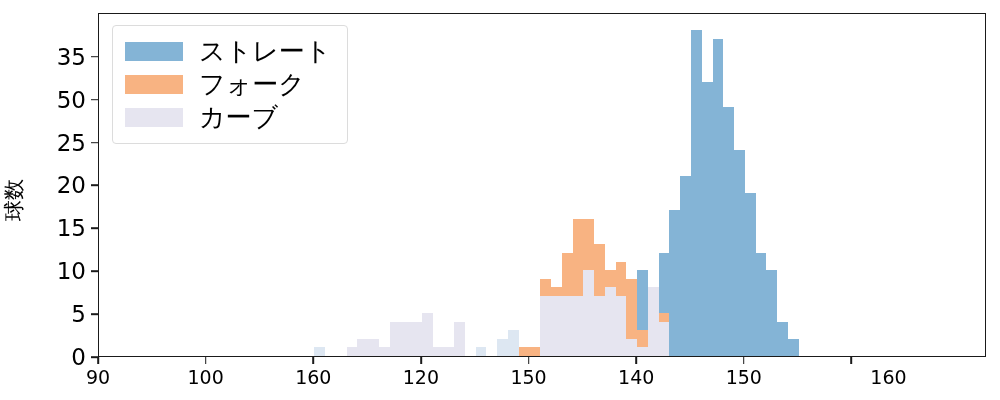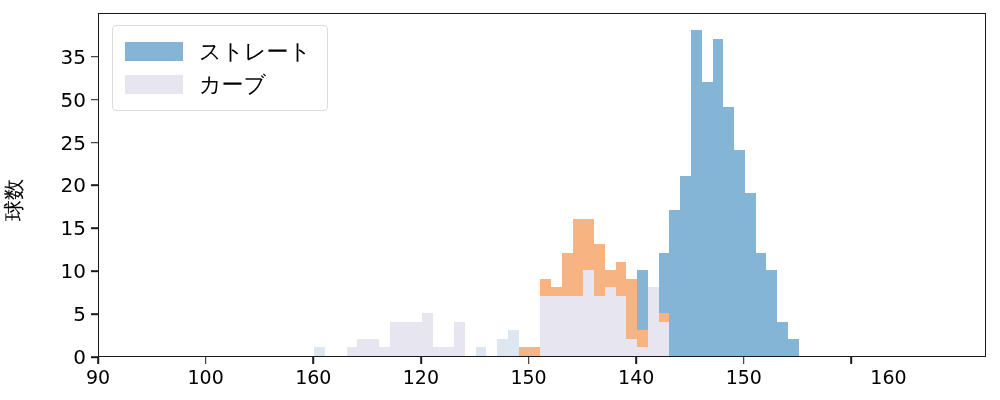--- a/index.html
+++ b/index.html
@@ -51,21 +51,21 @@
     transform: translate(-50%, -50%) rotate(-90deg);
     font-size: 21px;
     color: #000;
     white-space: nowrap;
     letter-spacing: 0px;
   }
   .ytick-label {
     position: absolute;
     right: 0;
     transform: translateY(-50%);
-    font-size: 20px;
+    font-size: 23px;
     color: #000;
     text-align: right;
     white-space: nowrap;
   }
   #ytick-labels {
     position: absolute;
     left: 0;
     top: 0;
     width: 86px;
     height: 400px;
@@ -113,21 +113,21 @@
     align-items: center;
     height: 33px;
   }
   .legend-swatch {
     width: 58px;
     height: 19px;
     margin-right: 16px;
     flex: 0 0 auto;
   }
   .legend-text {
-    font-size: 22px;
+    font-size: 26px;
     color: #000;
     white-space: nowrap;
   }
 </style>
 </head>
 <body>
 
 <div id="chart-root">
 
   <div id="ytick-labels">
@@ -241,18 +241,22 @@
       <div class="xtick-label" style="left: 851.455px; margin-left: 37px;">160</div>
       <div class="xtick-mark" style="left: 851.455px;"></div>
     </div>
 
   <div id="legend">
       <div class="legend-row">
         <span class="legend-swatch" style="background: rgb(132, 180, 214);"></span>
         <span class="legend-text">ストレート</span>
       </div>
       <div class="legend-row">
+        <span class="legend-swatch" style="background: rgb(248, 179, 130);"></span>
+        <span class="legend-text">フォーク</span>
+      </div>
+      <div class="legend-row">
         <span class="legend-swatch" style="background: rgb(230, 229, 240);"></span>
         <span class="legend-text">カーブ</span>
       </div>
     </div>
 
 </div>
 
 </body></html>

